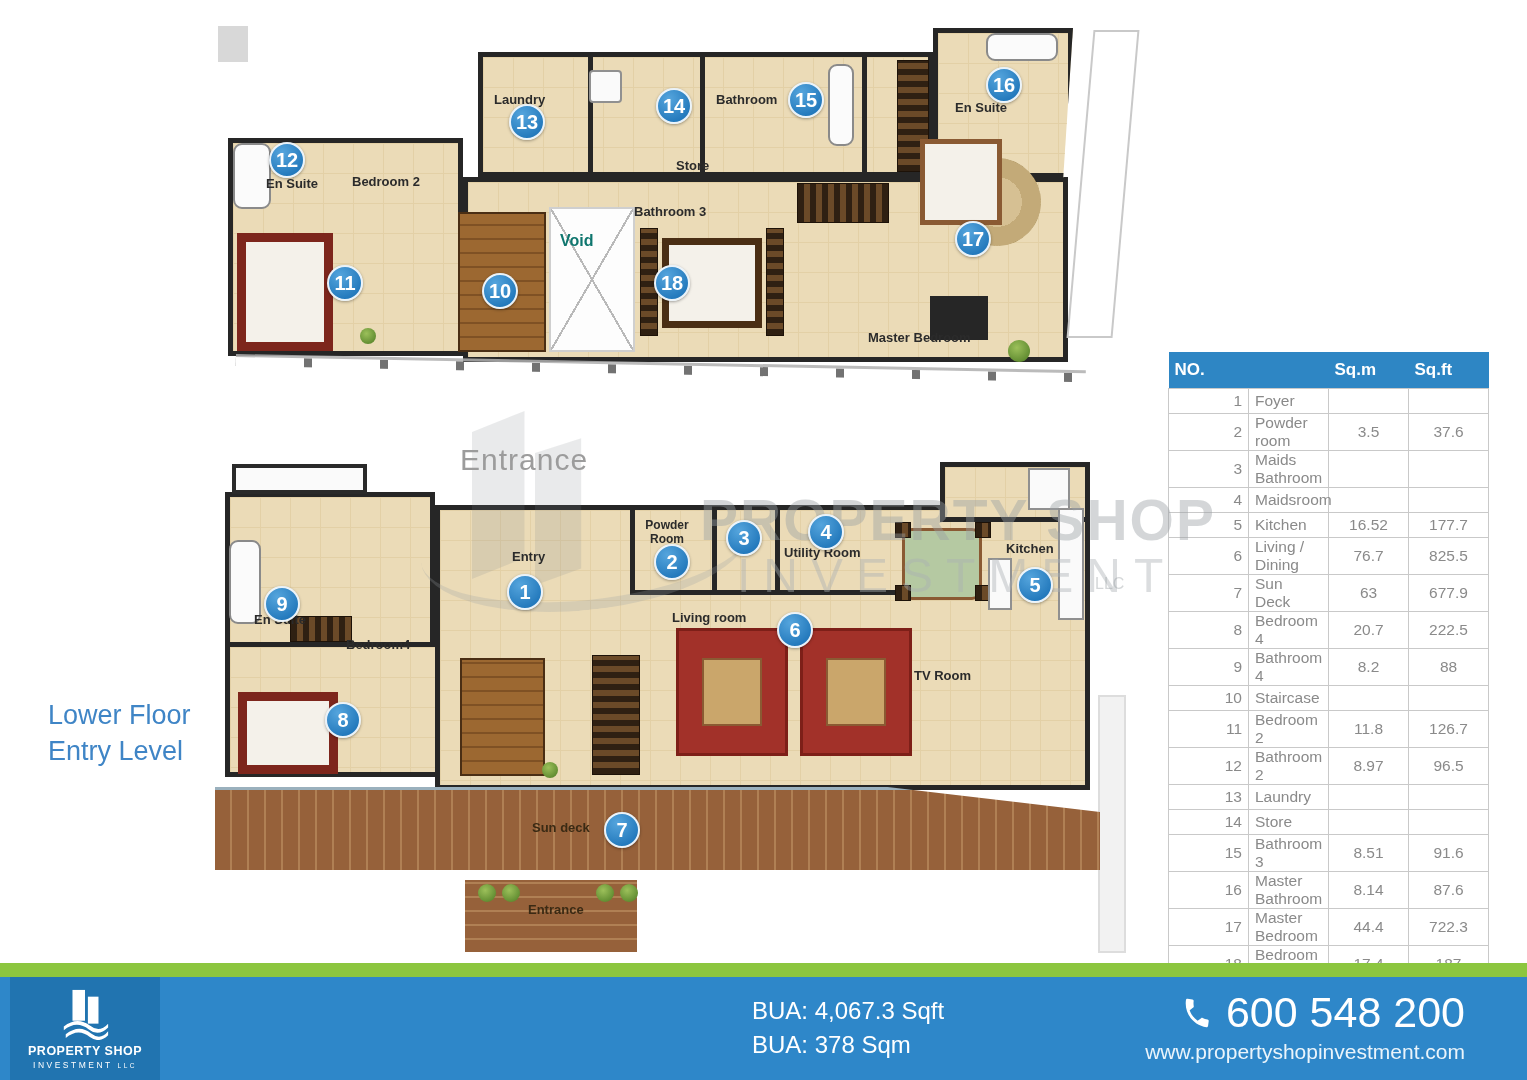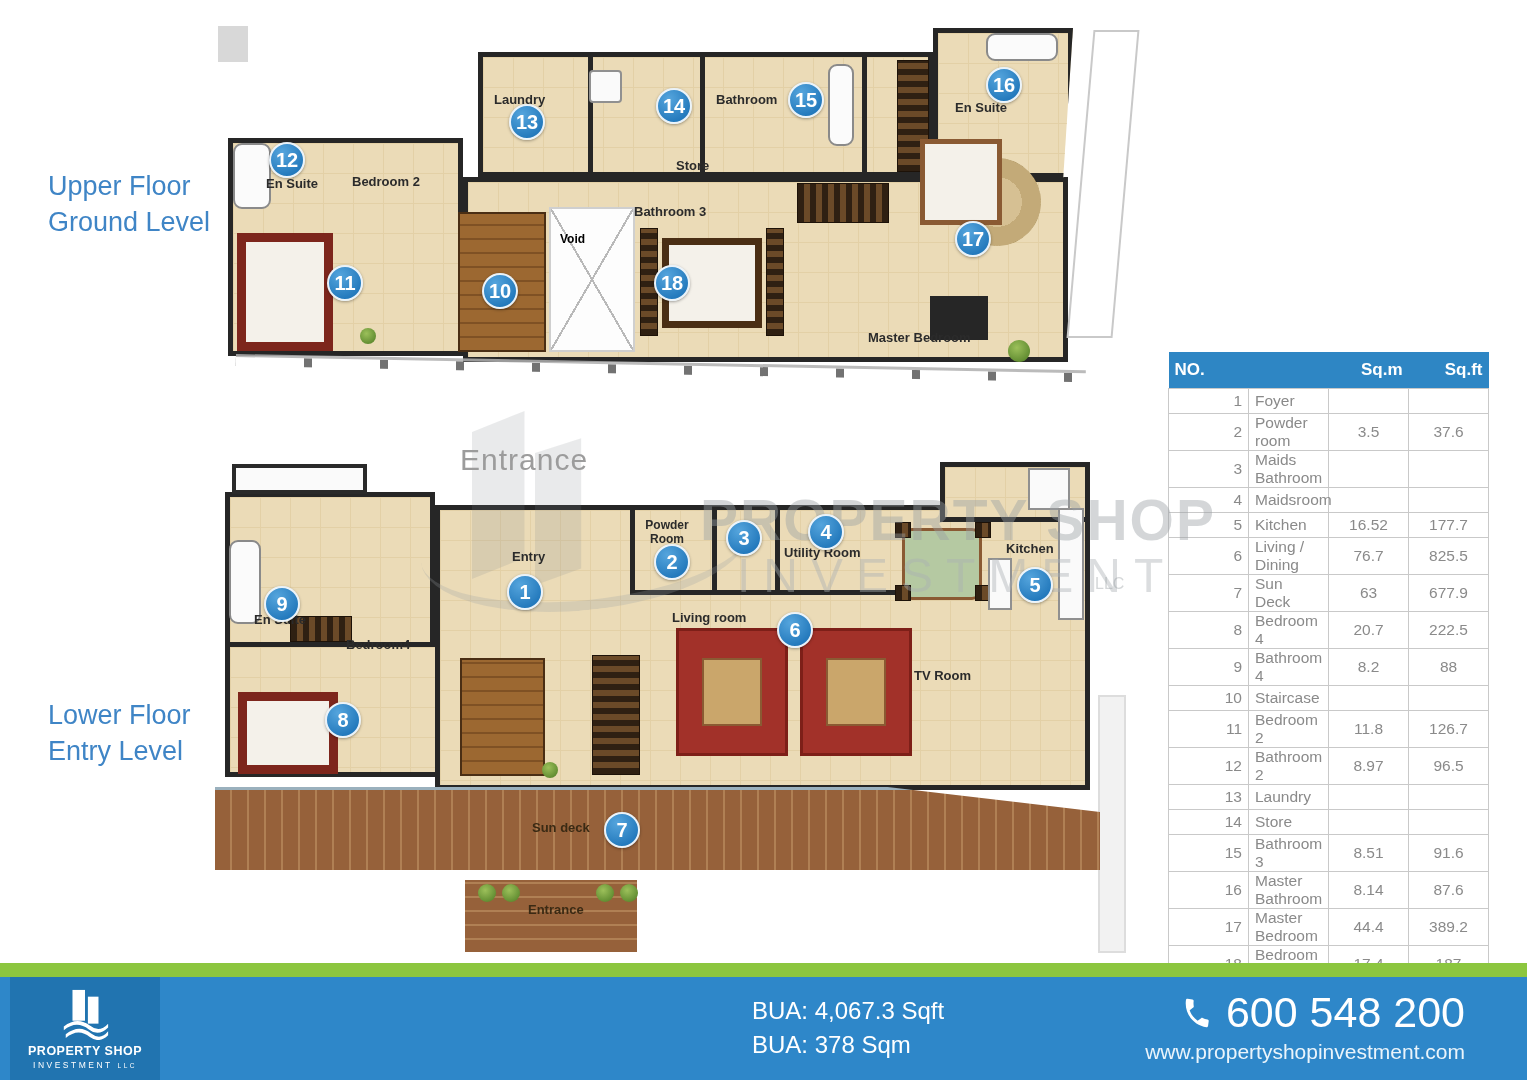--- a/index.html
+++ b/index.html
@@ -43,21 +43,21 @@
 
   
   .gray-outline{position:absolute;border:2px solid #c9c9c9;background:transparent;}
   .tickband{position:absolute;border-top:3px solid #b0b0b0;
             background:repeating-linear-gradient(90deg,transparent 0 68px,#5a5a5a 68px 76px);
             height:12px;opacity:.85;}
 
   
   #area-table{position:absolute;left:1168px;top:352px;width:321px;border-collapse:collapse;table-layout:fixed;}
   #area-table th{background:#2e86c4;color:#fff;font-size:17px;font-weight:700;height:36px;padding:0 6px;text-align:left;}
-  #area-table th.num{text-align:right;}
+  #area-table th.num{text-align:left;}
   #area-table td{border:1px solid #c9c9c9;color:#8a8a8a;font-size:15.5px;height:25px;padding:0 6px;background:#fff;}
   #area-table td.no{text-align:right;width:40px;}
   #area-table td.nm{width:166px;}
   #area-table td.v{text-align:center;width:56px;}
 
   
   #footer-green{position:absolute;left:0;top:963px;width:1527px;height:14px;background:#8cc63f;}
   #footer-blue{position:absolute;left:0;top:977px;width:1527px;height:103px;background:#2e87c9;}
   #footer-logo{position:absolute;left:10px;top:977px;width:150px;height:103px;background:#2174b0;
                display:flex;flex-direction:column;align-items:center;justify-content:center;color:#fff;}
@@ -65,24 +65,20 @@
   #footer-logo .l2{font-size:8.5px;letter-spacing:2.5px;margin-top:2px;}
   .f-text{position:absolute;color:#fff;font-size:24px;font-weight:500;white-space:nowrap;}
   #f-phone{position:absolute;right:62px;top:988px;color:#fff;font-size:43px;font-weight:400;display:flex;align-items:center;gap:12px;}
   #f-web{position:absolute;right:62px;top:1040px;color:#eaf4fb;font-size:21px;font-weight:400;}
 </style>
 </head>
 <body>
 
 <div id="canvas">
 
-  <div class="floor-label" style="left:48px;top:168px;">
-    <div>Upper Floor</div>
-    <div>Ground Level</div>
-  </div>
 
   <div>
 
     <div class="room" style="left:228px;top:138px;width:235px;height:218px;"></div>
     <div class="room" style="left:478px;top:52px;width:455px;height:125px;"></div>
     <div class="room" style="left:463px;top:177px;width:605px;height:185px;"></div>
     <div class="room" style="left:933px;top:28px;width:140px;height:150px;clip-path:polygon(0 0,100% 0,93% 100%,0 100%);"></div>
 
     <div class="wallseg" style="left:588px;top:57px;width:5px;height:115px;"></div>
     <div class="wallseg" style="left:700px;top:57px;width:5px;height:115px;"></div>
@@ -110,21 +106,21 @@
     <div class="tickband" style="left:236px;top:354px;width:850px;transform:rotate(1.1deg);transform-origin:left top;"></div>
     <div style="position:absolute;left:218px;top:26px;width:30px;height:36px;background:#d8d8d8;"></div>
 
     <div id="upper-labels">
         <div class="room-label" style="left: 266px; top: 176px;">En Suite</div>
         <div class="room-label" style="left: 352px; top: 174px;">Bedroom 2</div>
         <div class="room-label" style="left: 494px; top: 92px;">Laundry</div>
         <div class="room-label" style="left: 716px; top: 92px;">Bathroom</div>
         <div class="room-label" style="left: 676px; top: 158px;">Store</div>
         <div class="room-label" style="left: 634px; top: 204px;">Bathroom 3</div>
-        <div class="room-label" style="left: 560px; top: 232px; font-size: 12px; color: #000000;">Void</div>
+        <div class="room-label" style="left: 560px; top: 232px; font-size: 16px; color: #0f766e;">Void</div>
         <div class="room-label" style="left: 955px; top: 100px;">En Suite</div>
         <div class="room-label" style="left: 868px; top: 330px;">Master Bedroom</div>
       </div>
     <div id="upper-markers">
         <div class="marker" style="left: 482px; top: 273px;">10</div>
         <div class="marker" style="left: 327px; top: 265px;">11</div>
         <div class="marker" style="left: 269px; top: 142px;">12</div>
         <div class="marker" style="left: 509px; top: 104px;">13</div>
         <div class="marker" style="left: 656px; top: 88px;">14</div>
         <div class="marker" style="left: 788px; top: 82px;">15</div>
@@ -320,21 +316,21 @@
         <tr>
           <td class="no">16</td>
           <td class="nm">Master Bathroom</td>
           <td class="v">8.14</td>
           <td class="v">87.6</td>
         </tr>
         <tr>
           <td class="no">17</td>
           <td class="nm">Master Bedroom</td>
           <td class="v">44.4</td>
-          <td class="v">389.2</td>
+          <td class="v">722.3</td>
         </tr>
         <tr>
           <td class="no">18</td>
           <td class="nm">Bedroom 3</td>
           <td class="v">17.4</td>
           <td class="v">187</td>
         </tr>
       </tbody>
   </table>
 

